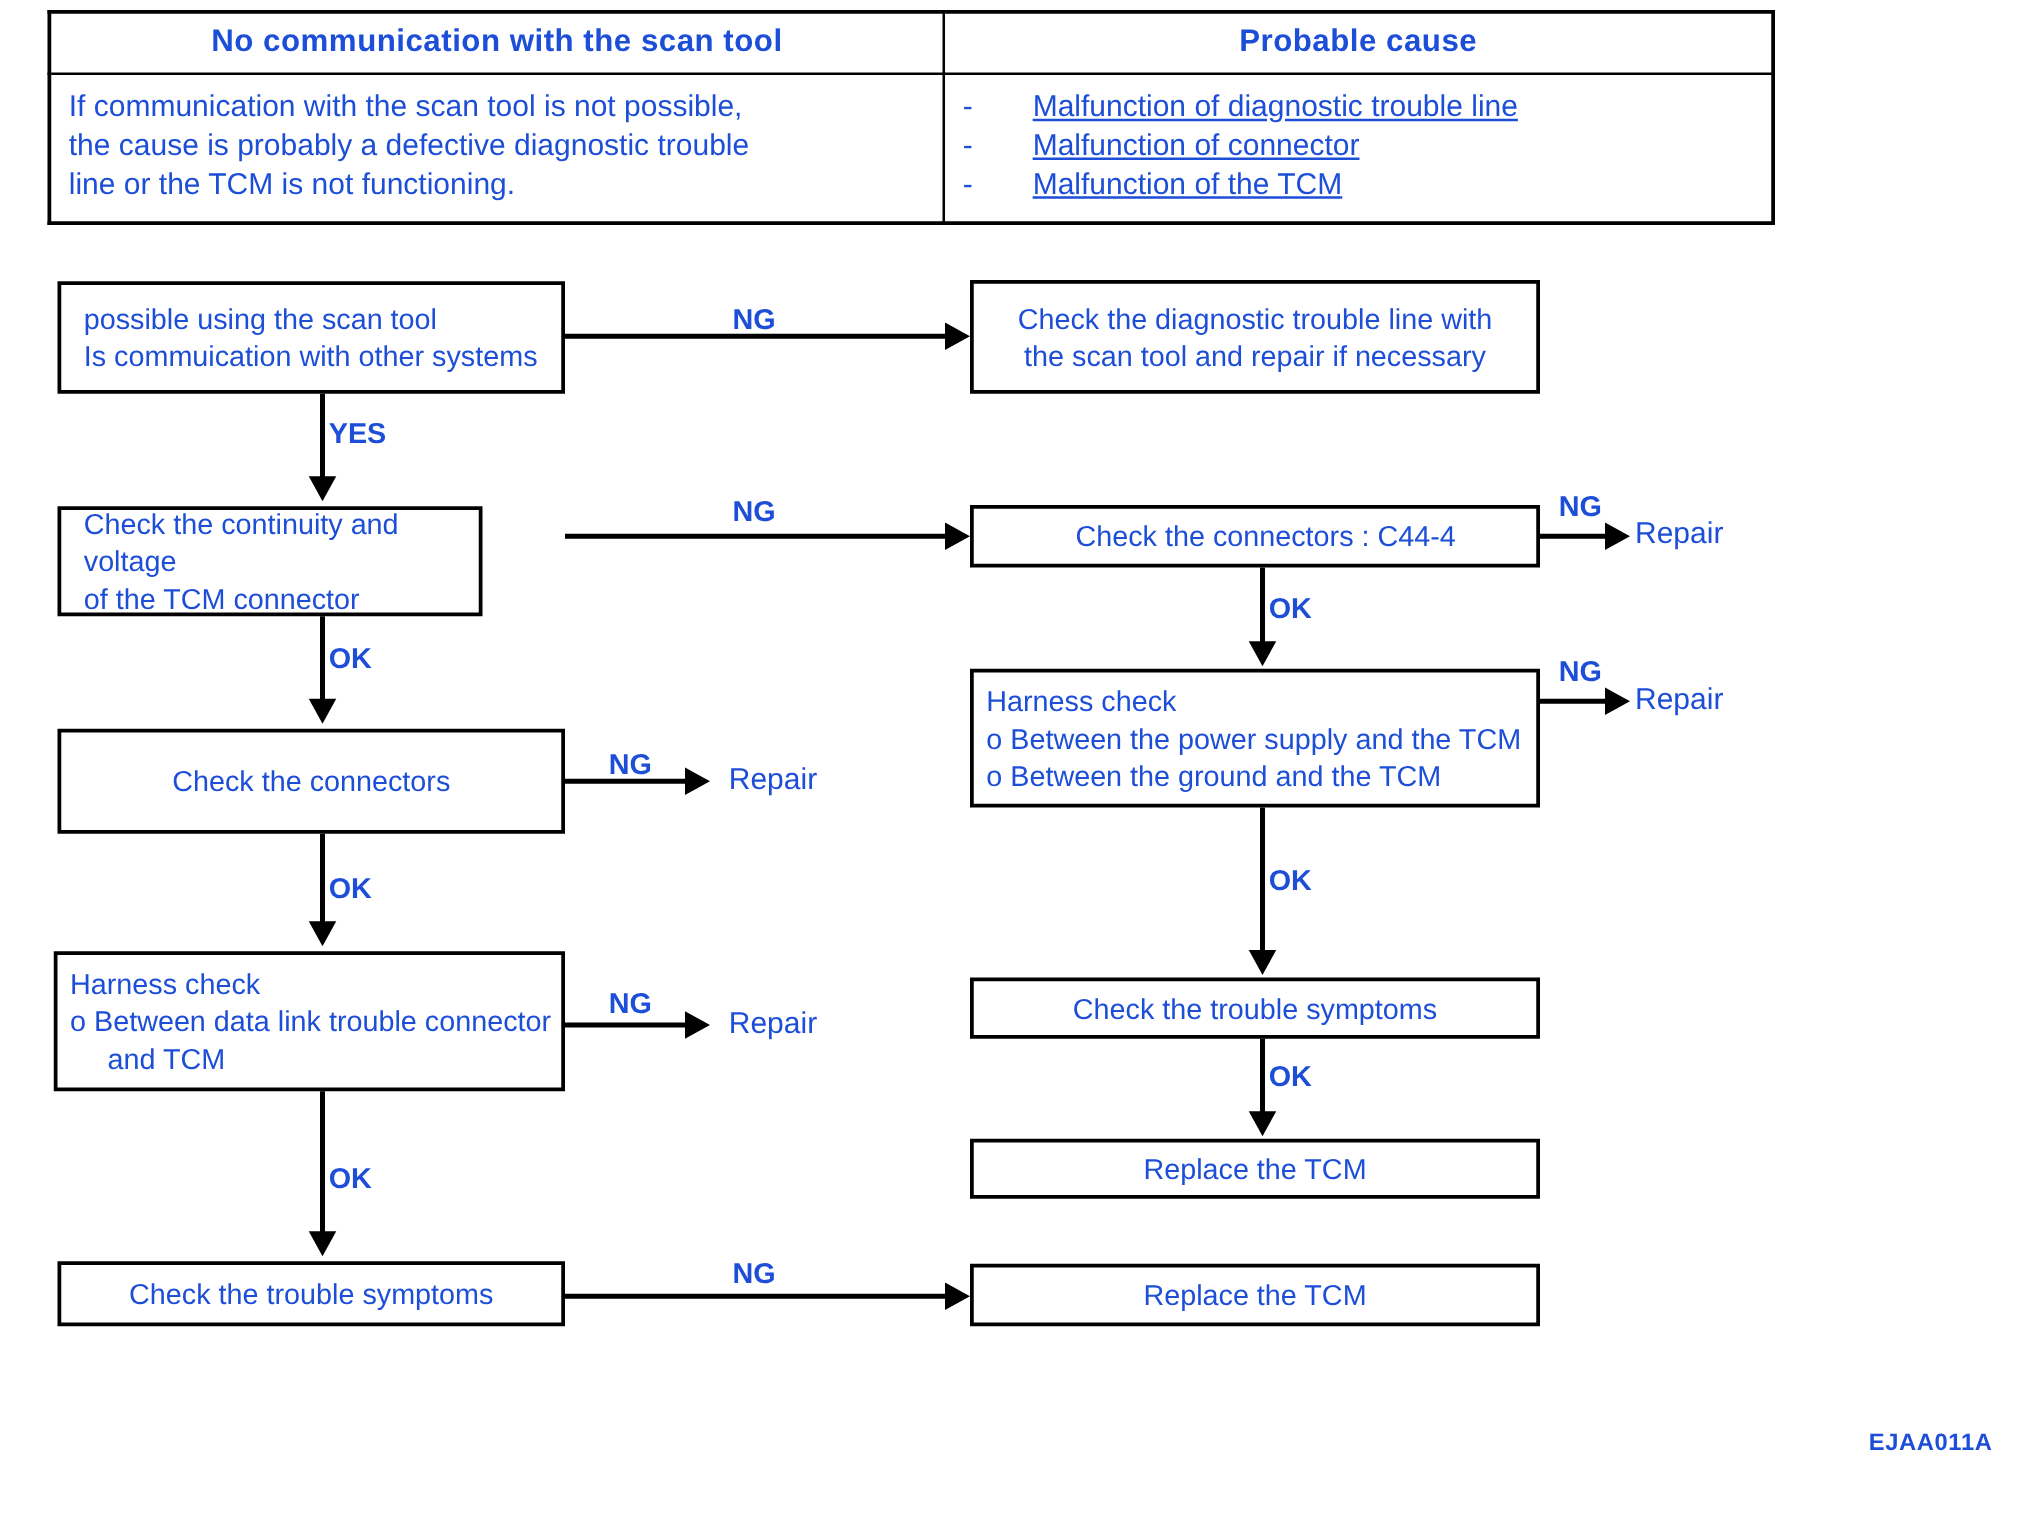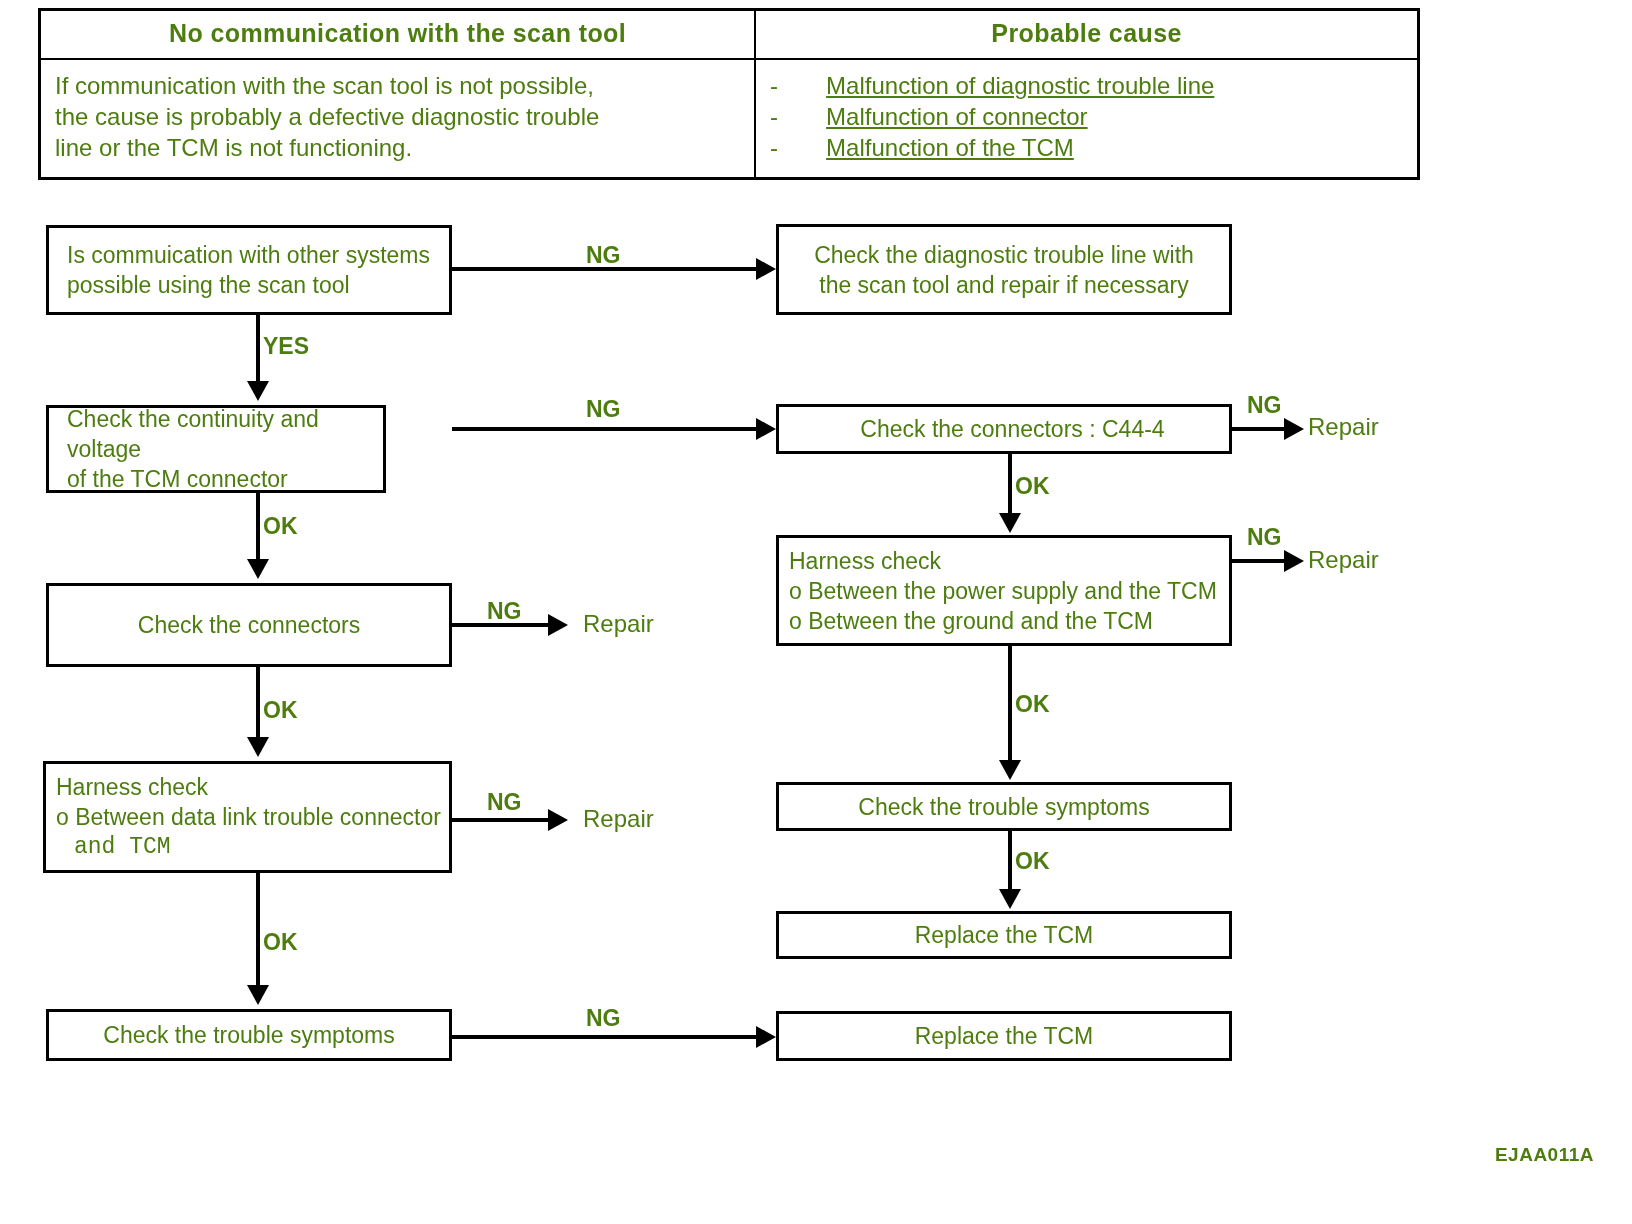--- a/index.html
+++ b/index.html
@@ -7,21 +7,21 @@
     margin: 0;
     padding: 0;
     background: #ffffff;
   }
   #page {
     position: relative;
     width: 1632px;
     height: 1224px;
     background: #ffffff;
     font-family: "Liberation Sans", sans-serif;
-    color: #4d7c0f;
+    color: #1d4ed8;
     overflow: hidden;
   }
 
   
   #symptom-table {
     position: absolute;
     left: 38px;
     top: 8px;
     width: 1382px;
     border: 3px solid #000;
@@ -68,21 +68,21 @@
     line-height: 30px;
     display: flex;
     flex-direction: column;
     justify-content: center;
     overflow: hidden;
   }
   .fc-box.center  { align-items: center; text-align: right; }
   .fc-box.lefttxt { align-items: flex-start; text-align: left; }
   .fc-box .pad-l { padding-left: 18px; }
   .fc-box .pad-l2 { padding-left: 10px; }
-  .fc-box .indent { padding-left: 28px; font-family: Liberation Mono, monospace; }
+  .fc-box .indent { padding-left: 40px; }
 
   
   .vline {
     position: absolute;
     width: 4px;
     background: #000;
   }
   .hline {
     position: absolute;
     height: 4px;
@@ -158,22 +158,22 @@
         <div class="cause-row">
           <span class="cause-dash">-</span>
           <span class="cause-text">Malfunction of the TCM</span>
         </div>
       </td>
     </tr>
   </tbody>
     </table>
 
   <div class="fc-box lefttxt" style="left:46px; top:225px; width:406px; height:90px;">
+    <div class="pad-l">possible using the scan tool</div>
     <div class="pad-l">Is commuication with other systems</div>
-    <div class="pad-l">possible using the scan tool</div>
   </div>
 
   <div class="fc-box center" style="left:776px; top:224px; width:456px; height:91px;">
     <div>Check the diagnostic trouble line with</div>
     <div>the scan tool and repair if necessary</div>
   </div>
 
   <div class="fc-box lefttxt" style="left:46px; top:405px; width:340px; height:88px;">
     <div class="pad-l">Check the continuity and voltage</div>
     <div class="pad-l">of the TCM connector</div>

